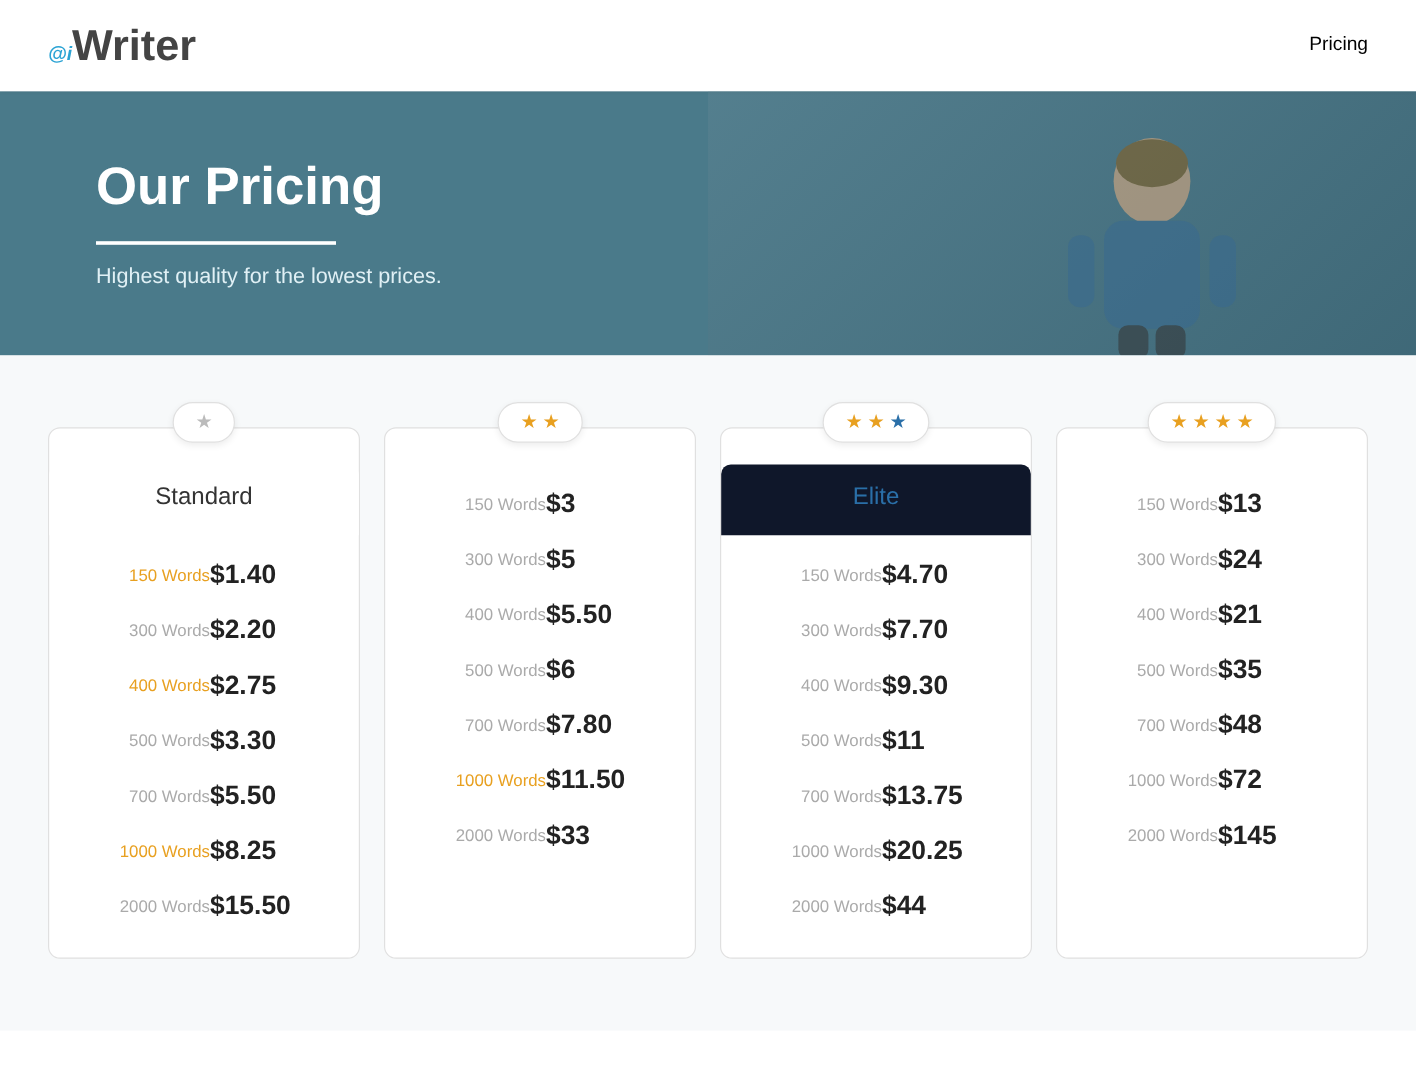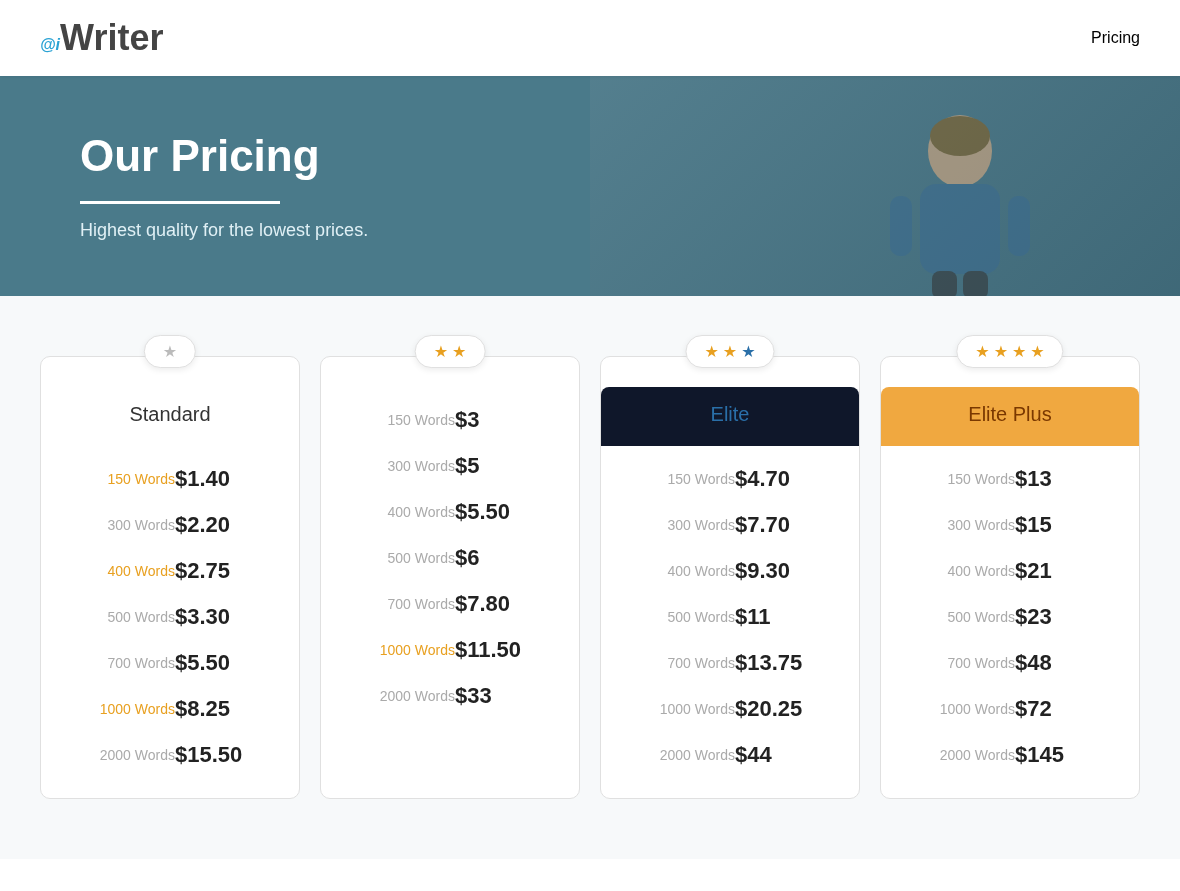--- a/index.html
+++ b/index.html
@@ -308,39 +308,36 @@
       </div>
     </div>
 
     <div class="card">
       <div class="card-badge">
         <span class="star-gold">★</span>
         <span class="star-gold">★</span>
         <span class="star-gold">★</span>
         <span class="star-gold">★</span>
       </div>
-      <div class="card-header card-header-elite-plus">
-        <div class="card-title card-title-elite-plus">Elite Plus</div>
-      </div>
       <div class="card-rows">
         <div class="card-row">
           <span class="word-label word-label-eplus">150 Words</span>
           <span class="price-val">$13</span>
         </div>
         <div class="card-row">
           <span class="word-label word-label-eplus">300 Words</span>
-          <span class="price-val">$15</span>
+          <span class="price-val">$24</span>
         </div>
         <div class="card-row">
           <span class="word-label word-label-eplus">400 Words</span>
           <span class="price-val">$21</span>
         </div>
         <div class="card-row">
           <span class="word-label word-label-eplus">500 Words</span>
-          <span class="price-val">$23</span>
+          <span class="price-val">$35</span>
         </div>
         <div class="card-row">
           <span class="word-label word-label-eplus">700 Words</span>
           <span class="price-val">$48</span>
         </div>
         <div class="card-row">
           <span class="word-label word-label-eplus">1000 Words</span>
           <span class="price-val">$72</span>
         </div>
         <div class="card-row">

